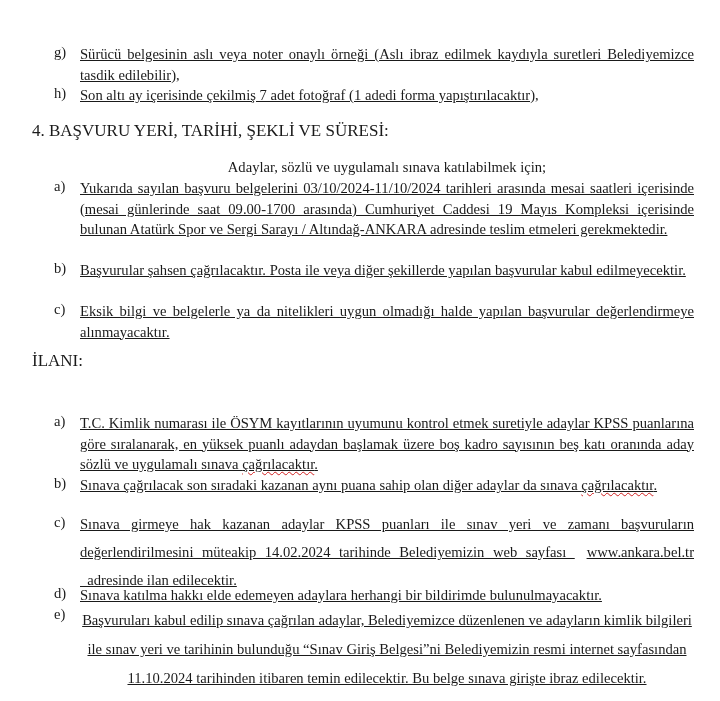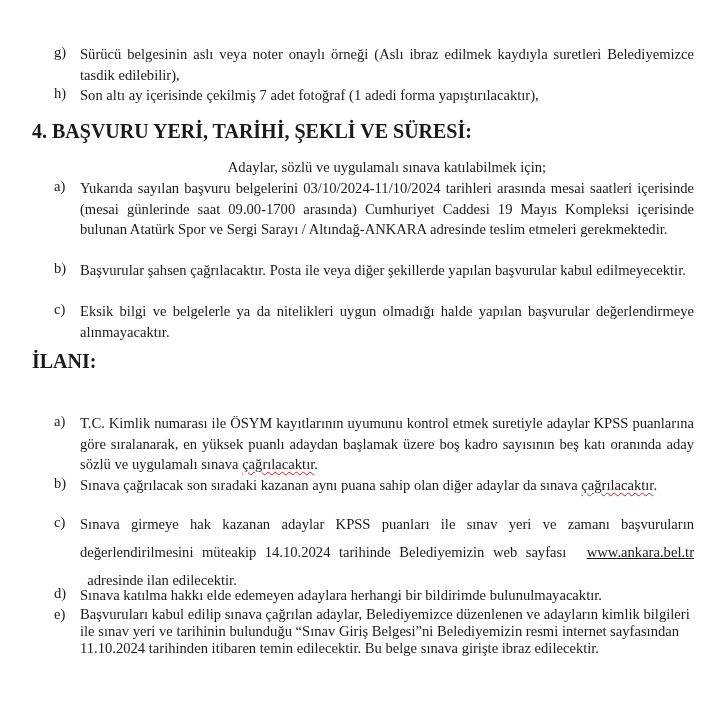--- a/index.html
+++ b/index.html
@@ -6,26 +6,26 @@
   body {
     width: 720px; height: 701px; overflow: hidden; position: relative;
     font-family: "Liberation Serif", "DejaVu Serif", serif;
     color: #1a1a1a; font-size: 14.6px;
   }
   .page { position: absolute; left: 0; top: 0; width: 720px; height: 701px; }
   .item { position: absolute; left: 54px; width: 640px; }
   .marker { position: absolute; left: 0; top: 0; width: 24px; }
   .body { margin-left: 26px; text-align: justify; line-height: 20.5px; }
   .body.spread { line-height: 28px; }
-  .heading { position: absolute; left: 32px; width: 662px; font-weight: bold; font-size: 20px; line-height: 22px; text-align: justify; }
+  .heading { position: absolute; left: 32px; width: 662px; font-weight: normal; font-size: 17px; line-height: 22px; text-align: justify; }
   .heading.wide { text-align-last: left; word-spacing: 26px; }
   .intro { position: absolute; left: 80px; width: 614px; line-height: 20.5px; }
   .squiggle { text-decoration: underline wavy #d02020; text-decoration-thickness: 1px; text-underline-offset: 2px; }
   .link { text-decoration: underline; color: #1a1a1a; margin-left: 12px; }
-  p { margin: 0; }
+  p { margin: 0; text-decoration: underline; }
 </style>
 </head>
 <body>
 
 <div class="page">
 
   <div class="item" style="top:44px;">
     <span class="marker">g)</span>
     <p class="body">Sürücü belgesinin aslı veya noter onaylı örneği (Aslı ibraz edilmek kaydıyla suretleri Belediyemizce tasdik edilebilir),</p>
   </div>
@@ -57,24 +57,24 @@
   <div class="item" style="top:413px;">
     <span class="marker">a)</span>
     <p class="body"><span>T.C. Kimlik numarası ile ÖSYM kayıtlarının uyumunu kontrol etmek suretiyle adaylar KPSS puanlarına göre sıralanarak, en yüksek puanlı adaydan başlamak üzere boş kadro sayısının beş katı oranında aday sözlü ve uygulamalı sınava </span><span class="squiggle">çağrılacaktır</span><span>.</span></p>
   </div>
   <div class="item" style="top:475px;">
     <span class="marker">b)</span>
     <p class="body"><span>Sınava çağrılacak son sıradaki kazanan aynı puana sahip olan diğer adaylar da sınava </span><span class="squiggle">çağrılacaktır</span><span>.</span></p>
   </div>
   <div class="item" style="top:514px;">
     <span class="marker">c)</span>
-    <p class="body spread" style="margin-top:-4px;"><span>Sınava girmeye hak kazanan adaylar KPSS puanları ile sınav yeri ve zamanı başvuruların değerlendirilmesini müteakip 14.10.2024 tarihinde Belediyemizin web sayfası </span><a class="link">www.ankara.bel.tr</a><span style="white-space:pre;">  adresinde ilan edilecektir.</span></p>
+    <p class="body spread" style="margin-top:-4px;"><span>Sınava girmeye hak kazanan adaylar KPSS puanları ile sınav yeri ve zamanı başvuruların değerlendirilmesini müteakip 14.02.2024 tarihinde Belediyemizin web sayfası </span><a class="link">www.ankara.bel.tr</a><span style="white-space:pre;">  adresinde ilan edilecektir.</span></p>
   </div>
   <div class="item" style="top:585px;">
     <span class="marker">d)</span>
     <p class="body">Sınava katılma hakkı elde edemeyen adaylara herhangi bir bildirimde bulunulmayacaktır.</p>
   </div>
   <div class="item" style="top:606px;">
     <span class="marker">e)</span>
-    <p class="body" style="text-align:left; line-height:17px;">Başvuruları kabul edilip sınava çağrılan adaylar, Belediyemizce düzenlenen ve adayların kimlik bilgileri ile sınav yeri ve tarihinin bulunduğu “Sınav Giriş Belgesi”ni Belediyemizin resmi internet sayfasından 11.10.2024 tarihinden itibaren temin edilecektir. Bu belge sınava girişte ibraz edilecektir.</p>
+    <p class="body" style="text-align:center; line-height:29px;">Başvuruları kabul edilip sınava çağrılan adaylar, Belediyemizce düzenlenen ve adayların kimlik bilgileri ile sınav yeri ve tarihinin bulunduğu “Sınav Giriş Belgesi”ni Belediyemizin resmi internet sayfasından 11.10.2024 tarihinden itibaren temin edilecektir. Bu belge sınava girişte ibraz edilecektir.</p>
   </div>
 
 </div>
 
 </body></html>

